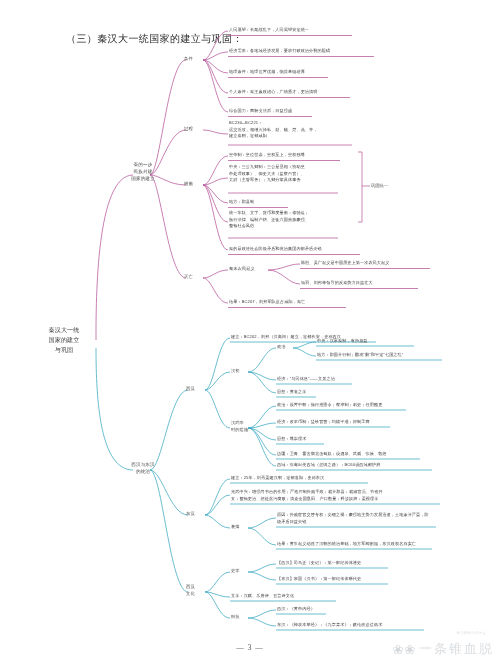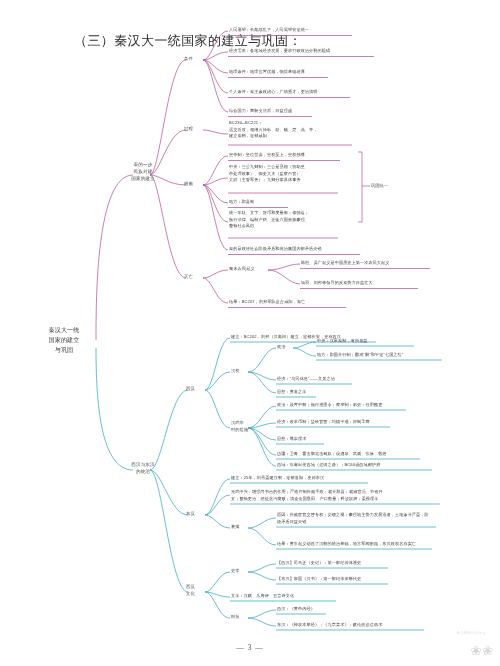--- a/index.html
+++ b/index.html
@@ -50,23 +50,23 @@
     text-align: center;
   }
   .node.branch {
     font-size: 4.6px;
     line-height: 1.55;
     color: #4a4a4a;
     text-align: center;
   }
   .doc-title {
     position: absolute;
-    left: 74px;
+    left: 66px;
     top: 32px;
-    font-size: 13px;
+    font-size: 10px;
     color: #2b2b2b;
     font-family: "Liberation Serif", "DejaVu Serif", serif;
     letter-spacing: 0.4px;
     white-space: nowrap;
   }
   .bracket-label {
     position: absolute;
     font-size: 4.3px;
     color: #4a4a4a;
     white-space: nowrap;
@@ -309,15 +309,16 @@
   <div class="node" style="left:231px; top:593px;">文学：汉赋、乐府诗、五言诗文化</div>
   <div class="node lvl2" style="left:231px; top:614px;">科技</div>
   <div class="node" style="left:277px; top:606px;">西汉：《黄帝内经》</div>
   <div class="node" style="left:277px; top:622px;">东汉：《神农本草经》；《九章算术》；蔡伦改进造纸术</div>
 
   <div class="page-number">— 3 —</div>
 
   <div class="wm-top">学习资料分享平台</div>
   <div class="watermark">
     <span class="wm-mark">❀❀</span>
+    <span class="wm-text">一条锥血脱</span>
   </div>
 
 </div>
 
 </body></html>

